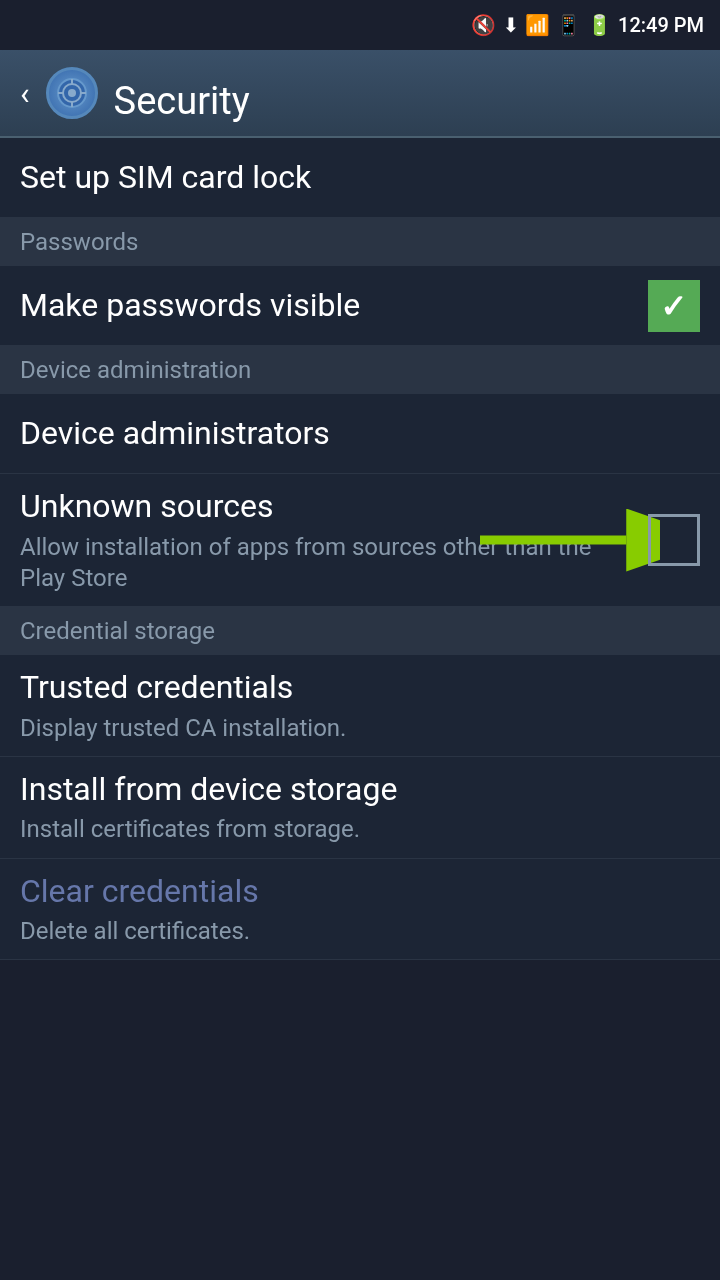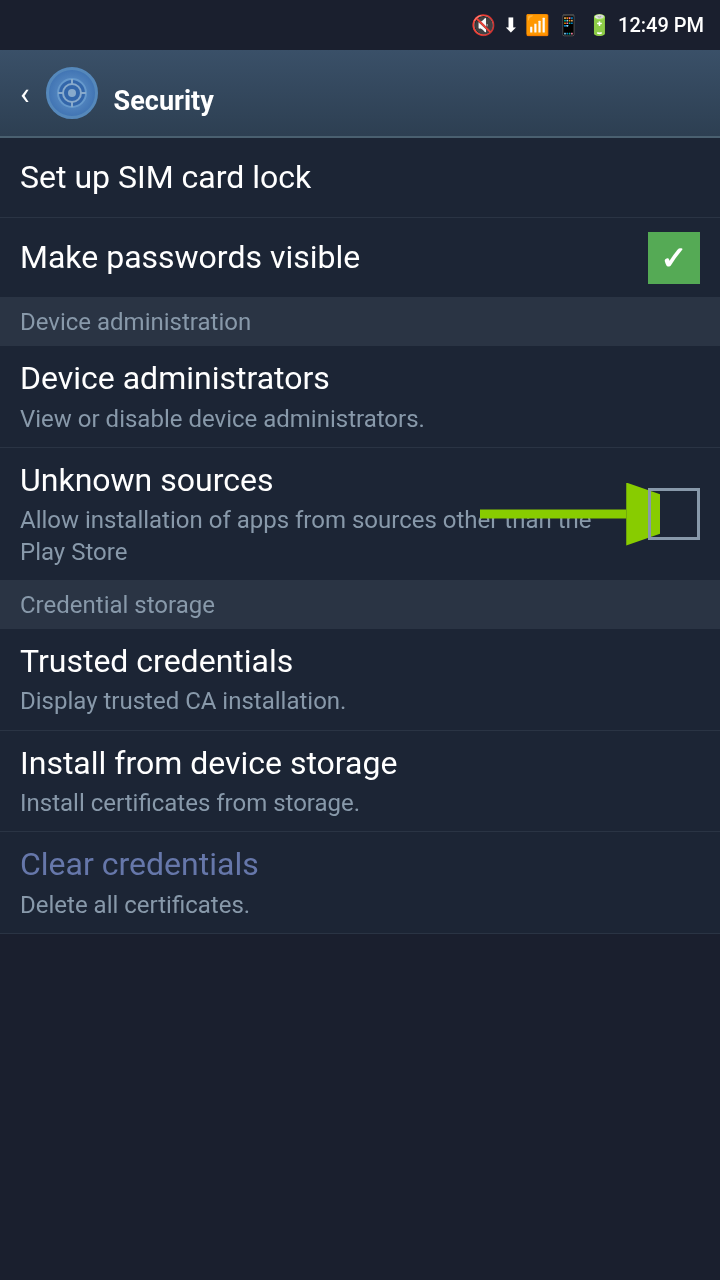--- a/index.html
+++ b/index.html
@@ -64,22 +64,22 @@
       border-radius: 50%;
       background: radial-gradient(circle, #6699cc, #3366aa);
       border: 3px solid #5588bb;
       display: flex;
       align-items: center;
       justify-content: center;
       font-size: 28px;
     }
 
     .app-bar-title {
-      font-size: 27px;
-      font-weight: 700;
+      font-size: 38px;
+      font-weight: 400;
       color: #ffffff;
       margin-top: 15px;
     }
 
     
     .content {
       overflow-y: auto;
     }
 
     
@@ -192,34 +192,36 @@
 </div>
 
 <div class="content">
 
   <div class="menu-item">
     <div class="menu-item-content">
       <div class="menu-item-title">Set up SIM card lock</div>
     </div>
   </div>
 
+  <div class="section-header">
+    <span class="section-header-text">Passwords</span>
+  </div>
   <div class="menu-item">
     <div class="menu-item-content">
       <div class="menu-item-title">Make passwords visible</div>
     </div>
     <div class="checkbox-checked"></div>
   </div>
 
   <div class="section-header">
     <span class="section-header-text">Device administration</span>
   </div>
   <div class="menu-item">
     <div class="menu-item-content">
       <div class="menu-item-title">Device administrators</div>
-      <div class="menu-item-subtitle">View or disable device administrators.</div>
     </div>
   </div>
 
   <div class="menu-item unknown-sources-item" style="position:relative; min-height: 130px; gap: 32px;">
     <div class="menu-item-content">
       <div class="menu-item-title">Unknown sources</div>
       <div class="menu-item-subtitle">Allow installation of apps from sources other than the Play Store</div>
     </div>
 
     <svg class="arrow-svg" viewBox="0 0 160 80" style="position:absolute; right:60px; top:50%; transform:translateY(-50%); width:180px; height:90px; z-index:5;">

